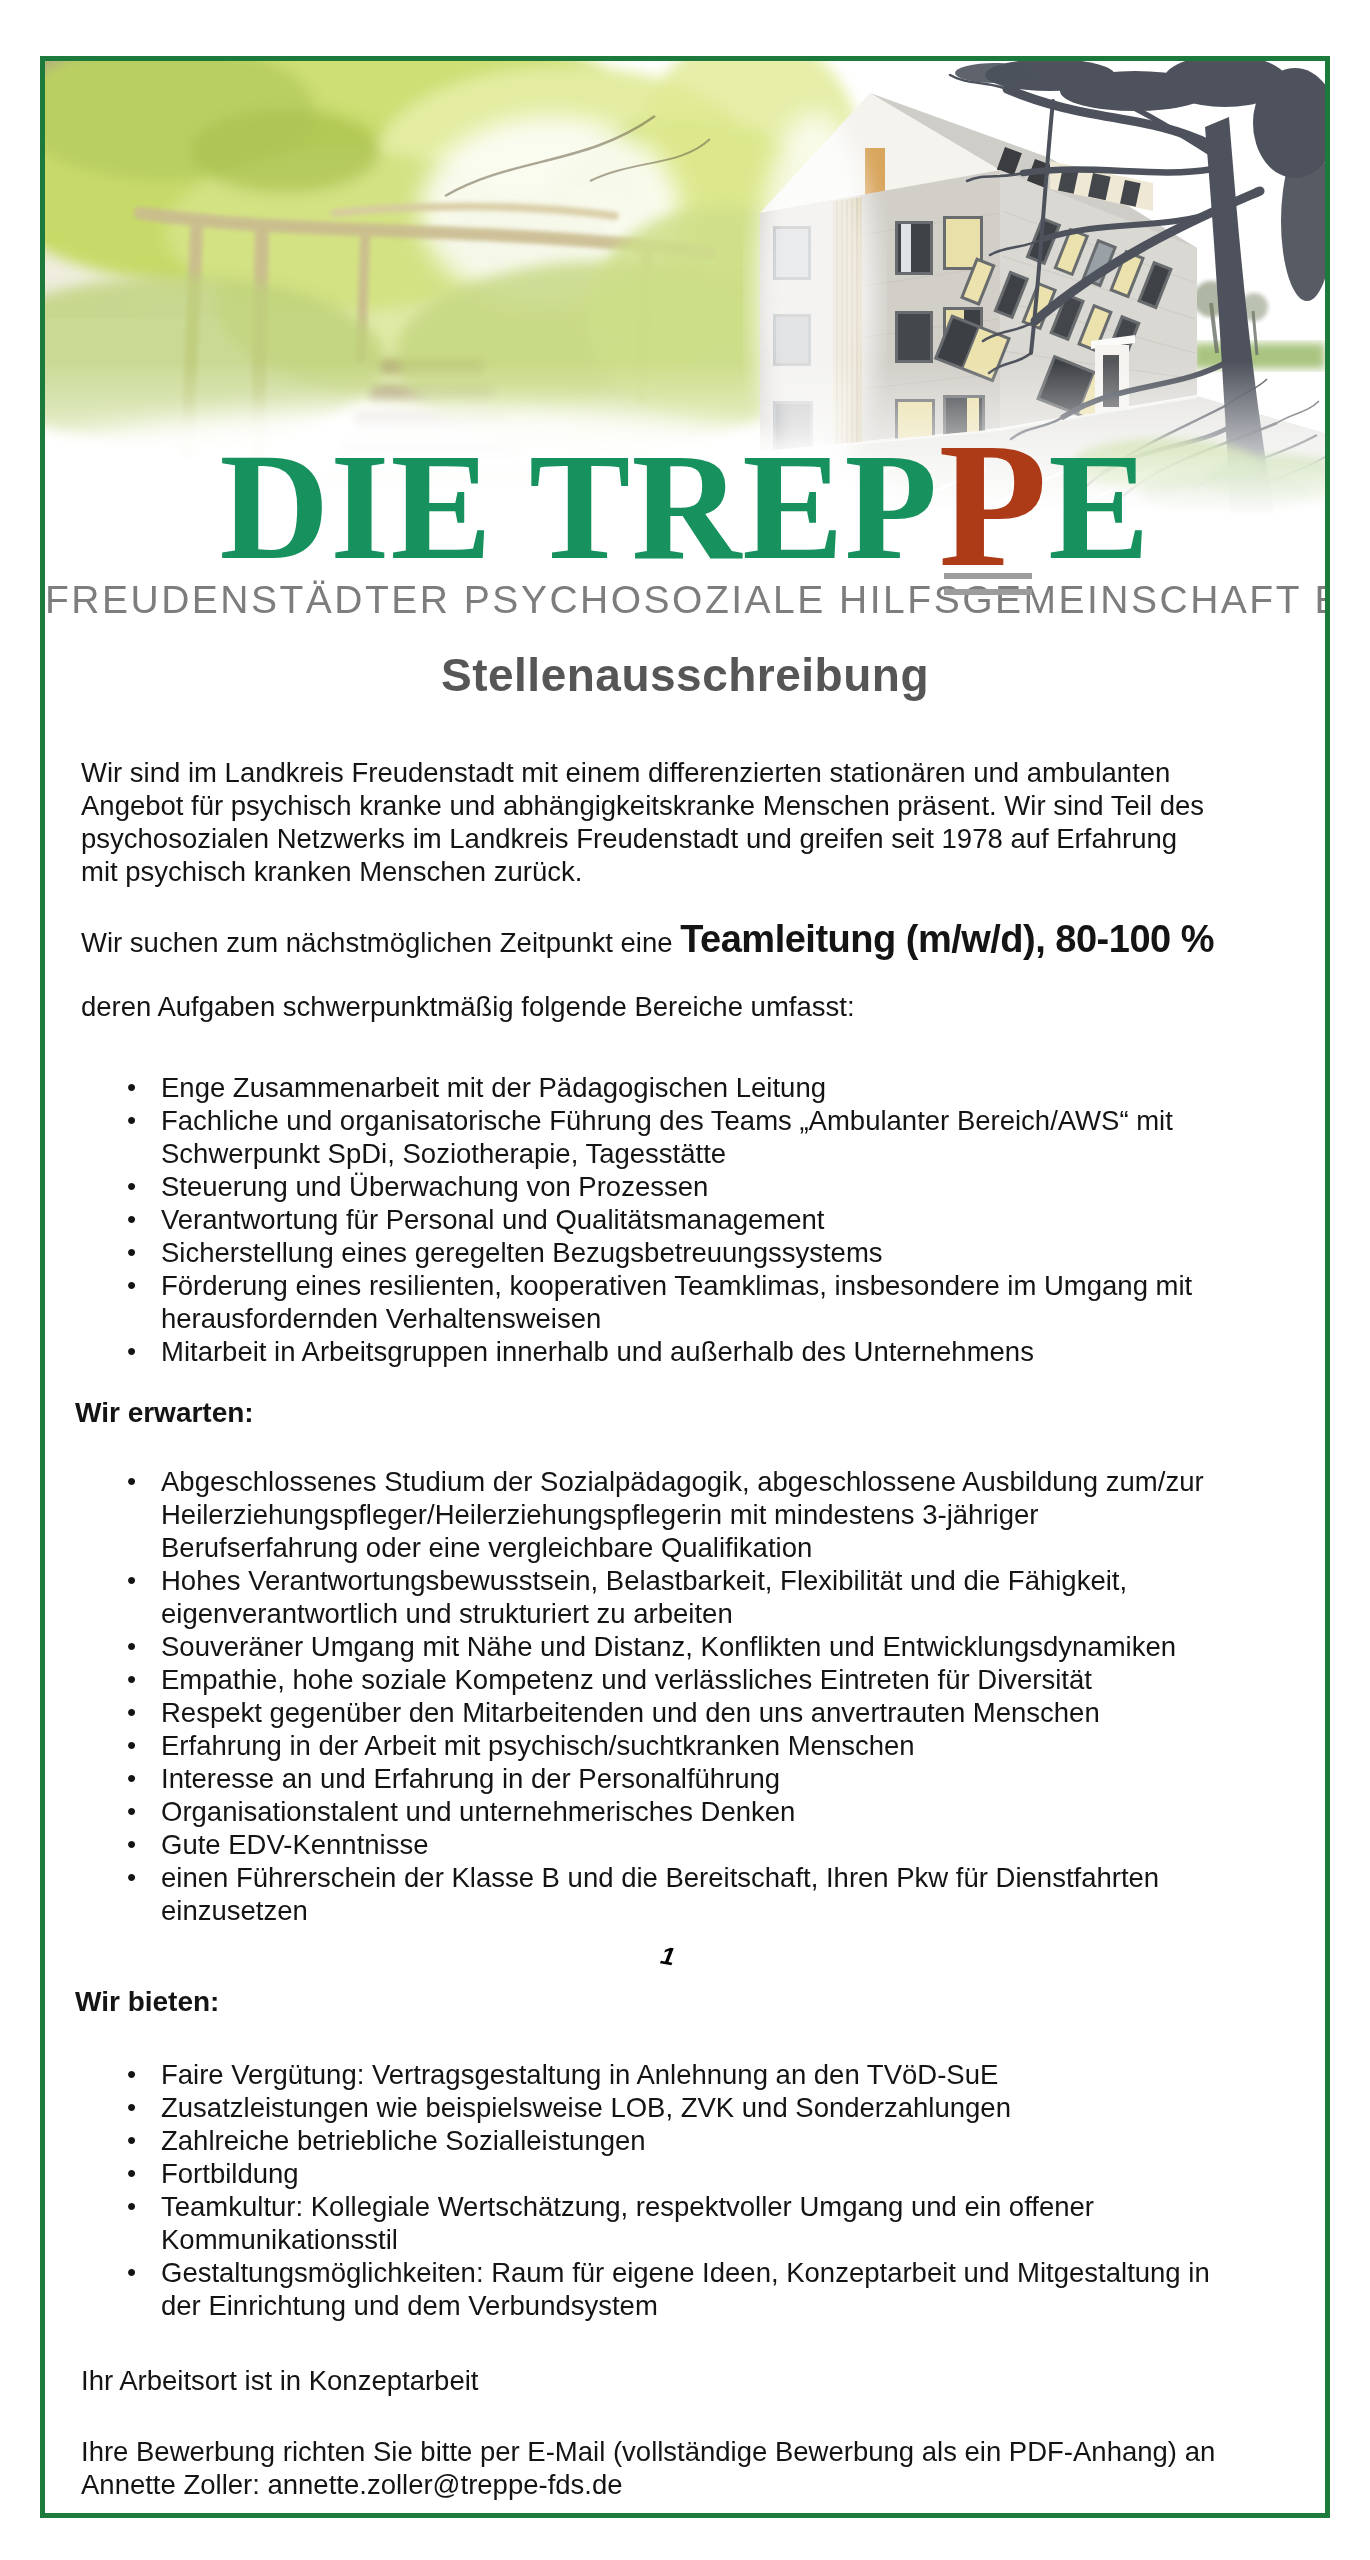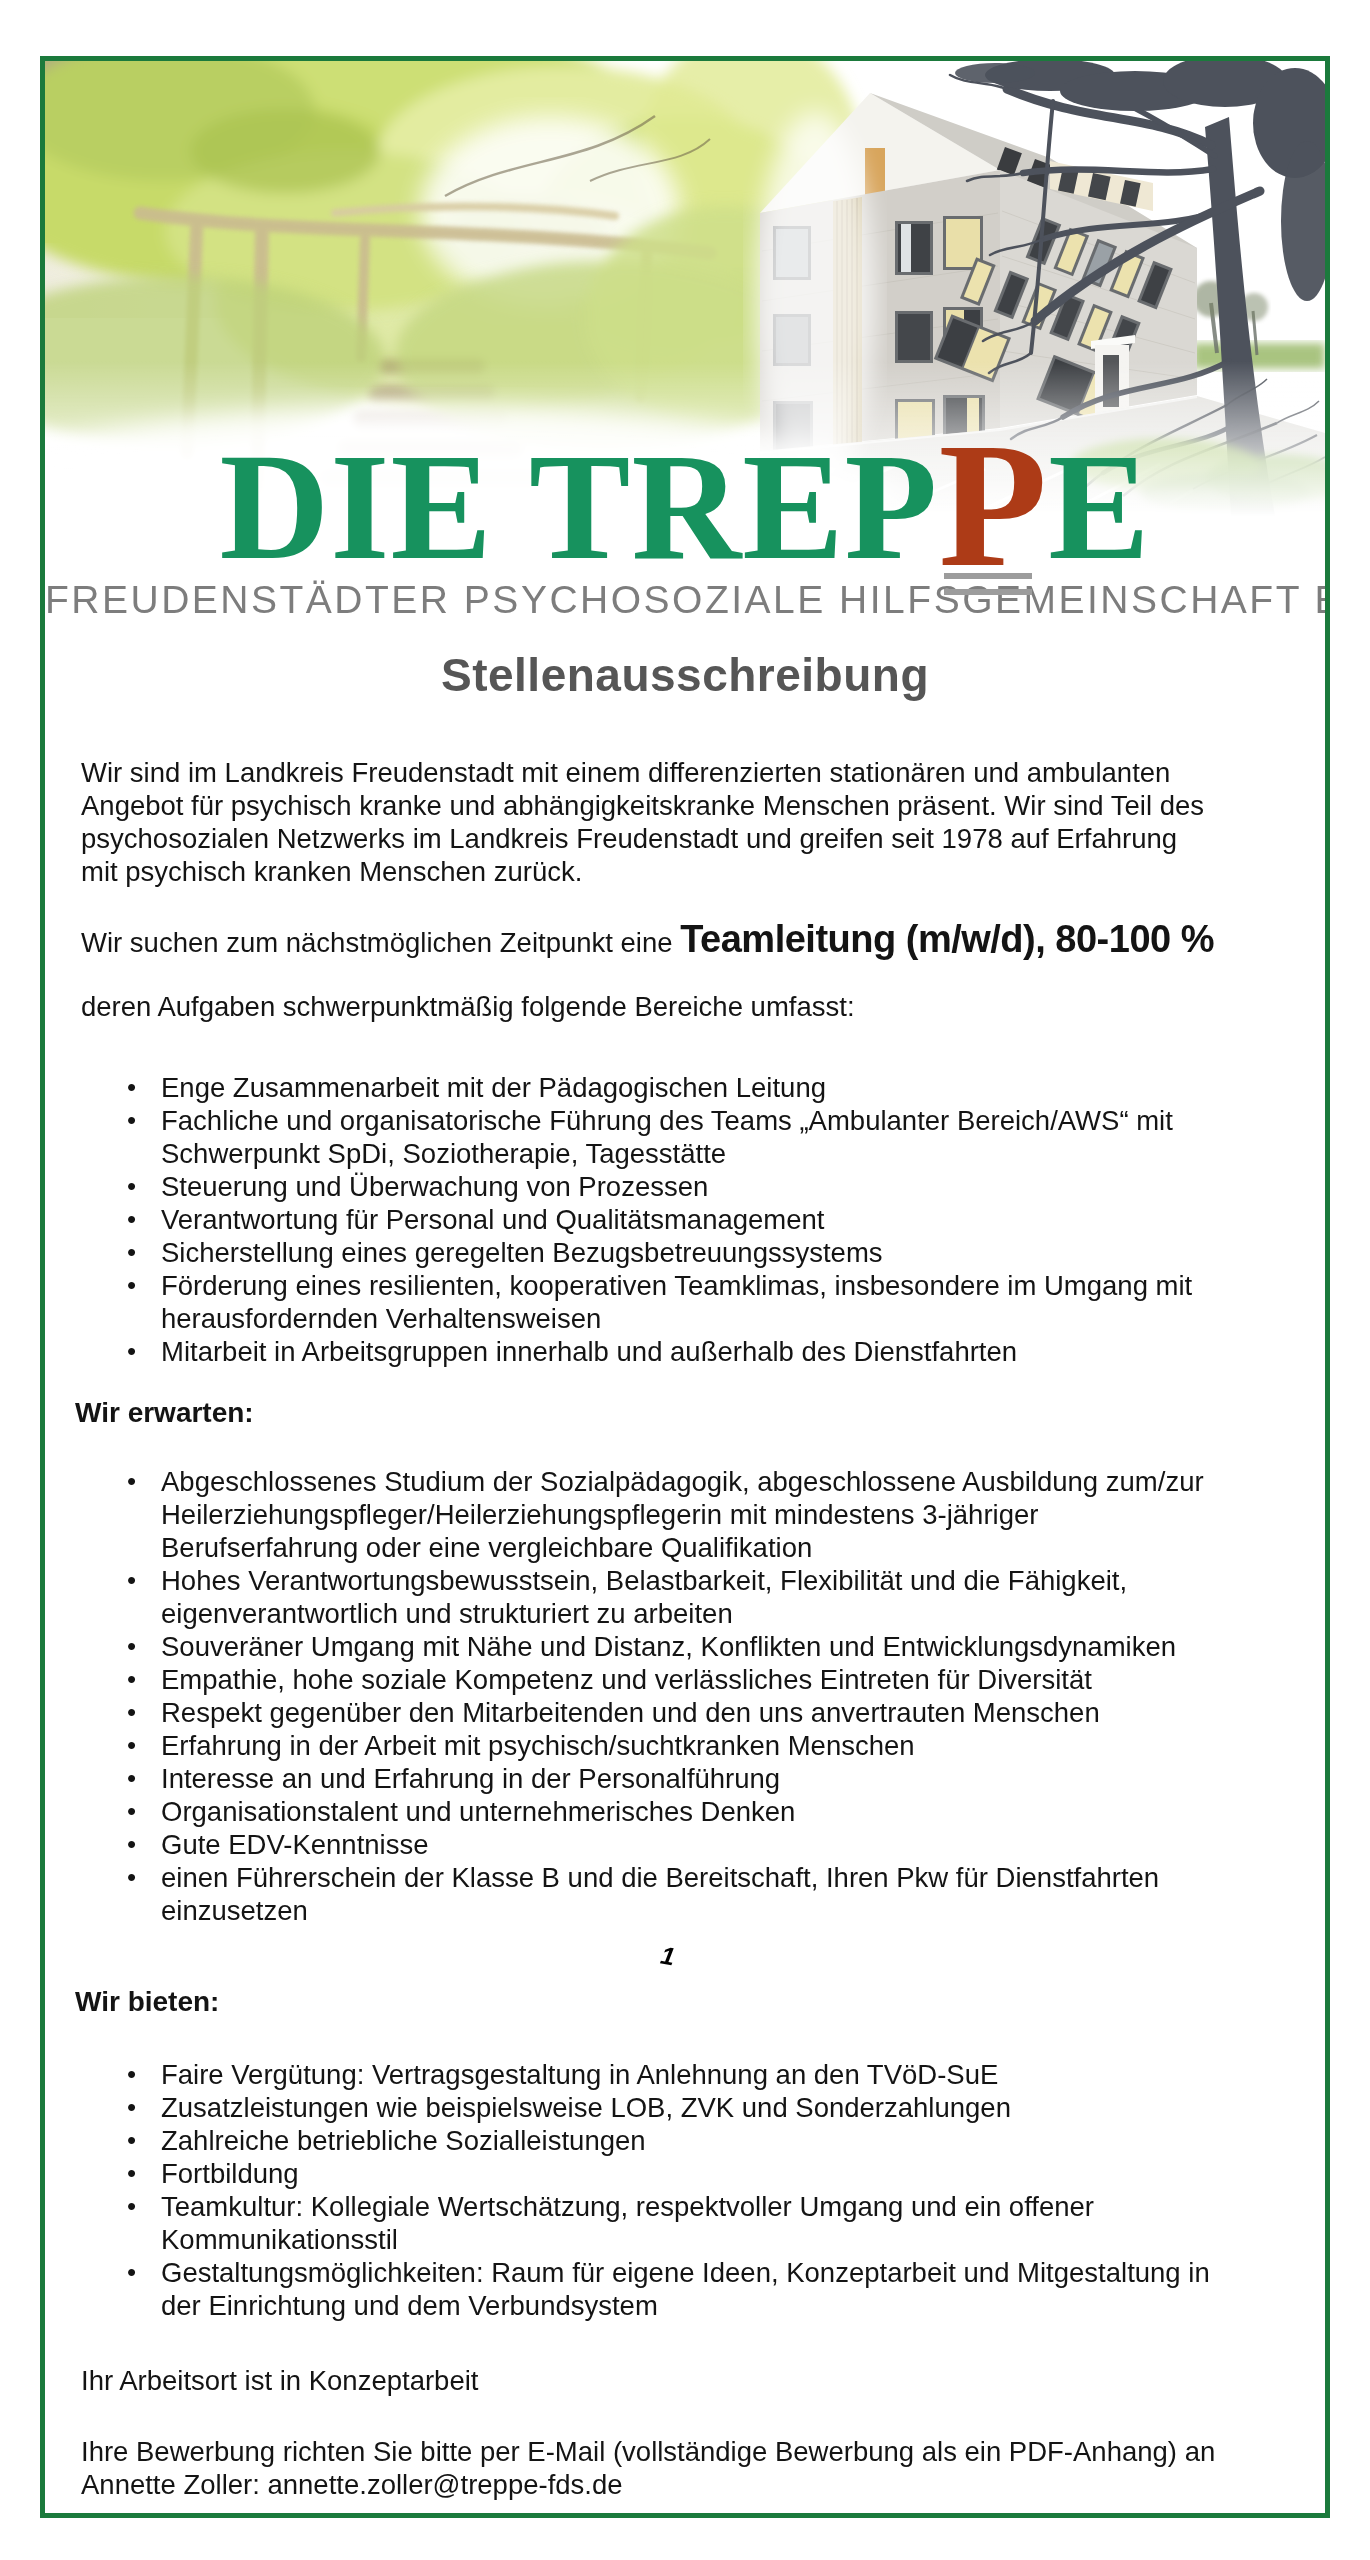--- a/index.html
+++ b/index.html
@@ -334,21 +334,21 @@
 
     <ul class="list-tasks">
       <li>Enge Zusammenarbeit mit der Pädagogischen Leitung</li>
       <li>Fachliche und organisatorische Führung des Teams „Ambulanter Bereich/AWS“ mit
 Schwerpunkt SpDi, Soziotherapie, Tagesstätte</li>
       <li>Steuerung und Überwachung von Prozessen</li>
       <li>Verantwortung für Personal und Qualitätsmanagement</li>
       <li>Sicherstellung eines geregelten Bezugsbetreuungssystems</li>
       <li>Förderung eines resilienten, kooperativen Teamklimas, insbesondere im Umgang mit
 herausfordernden Verhaltensweisen</li>
-      <li>Mitarbeit in Arbeitsgruppen innerhalb und außerhalb des Dienstfahrten</li>
+      <li>Mitarbeit in Arbeitsgruppen innerhalb und außerhalb des Unternehmens</li>
     </ul>
 
     <p class="sec-heading">Wir erwarten:</p>
 
     <ul class="list-expect">
       <li>Abgeschlossenes Studium der Sozialpädagogik, abgeschlossene Ausbildung zum/zur
 Heilerziehungspfleger/Heilerziehungspflegerin mit mindestens 3-jähriger
 Berufserfahrung oder eine vergleichbare Qualifikation</li>
       <li>Hohes Verantwortungsbewusstsein, Belastbarkeit, Flexibilität und die Fähigkeit,
 eigenverantwortlich und strukturiert zu arbeiten</li>

